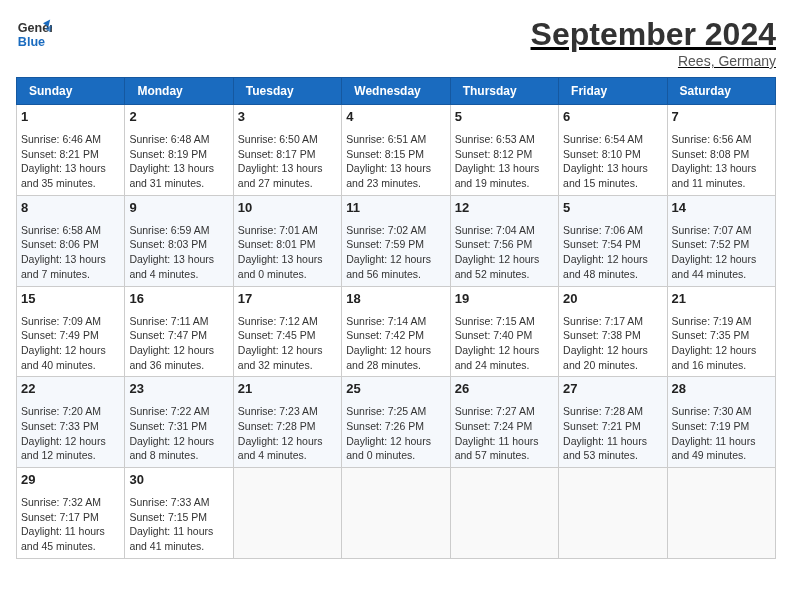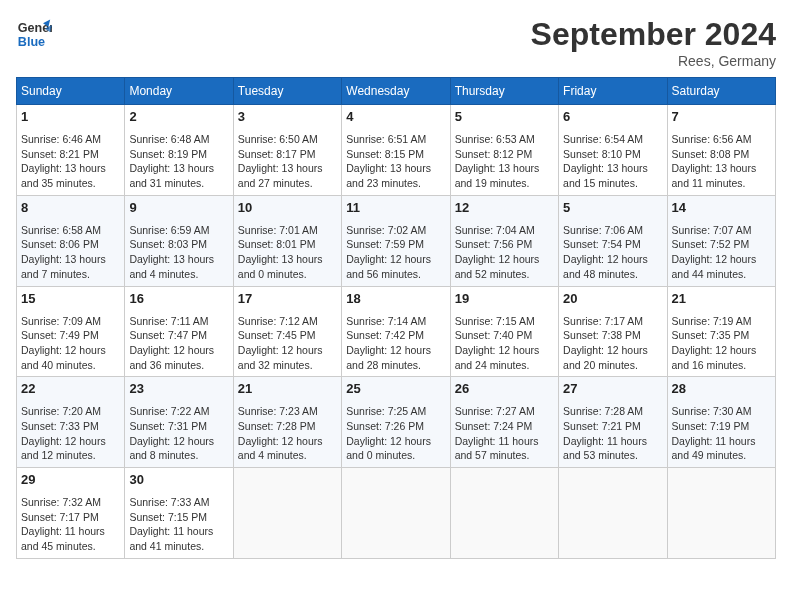--- a/index.html
+++ b/index.html
@@ -20,41 +20,42 @@
       display: flex;
       align-items: center;
       gap: 4px;
     }
     .logo-icon {
       width: 36px;
       height: 36px;
     }
     .title-block {
       text-align: right;
+      text-decoration: underline;
     }
     .month-title {
       font-size: 32px;
       font-weight: bold;
       color: #333;
     }
     .location {
       font-size: 14px;
       color: #555;
     }
     .calendar {
       width: 100%;
       border-collapse: collapse;
       font-size: 11px;
     }
     .calendar th {
       background: #1a6bbf;
       color: #fff;
       font-size: 12px;
-      font-weight: normal;
-      padding: 6px 4px;
+      font-weight: bold;
+      padding: 6px 12px;
       text-align: left;
       border: 1px solid #1558a0;
     }
     .calendar td {
       vertical-align: top;
       border: 1px solid #ccc;
       padding: 4px;
       width: 108px;
       min-height: 80px;
       background: #fff;

